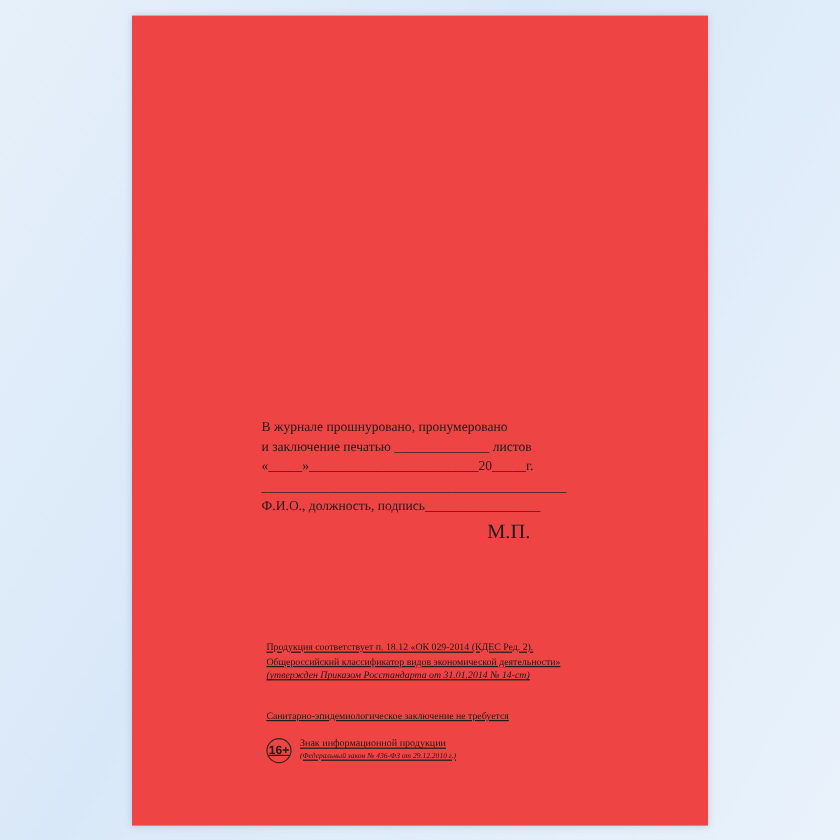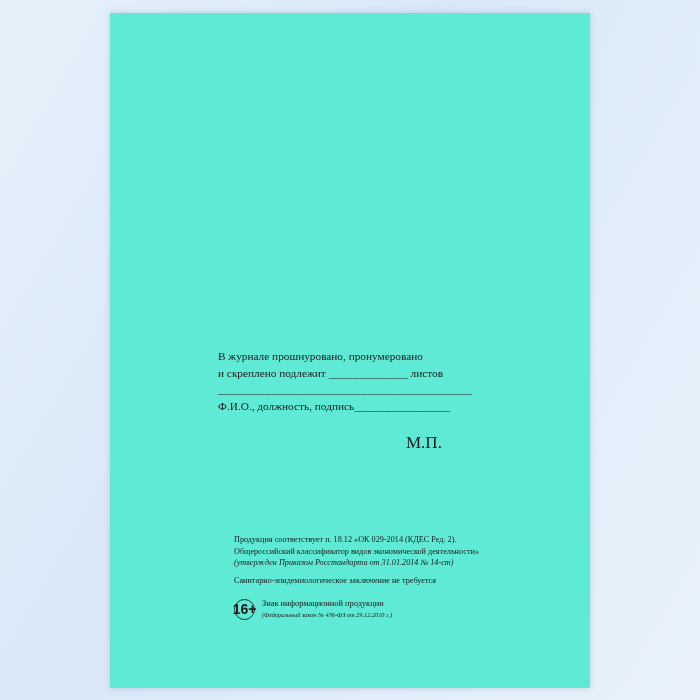--- a/index.html
+++ b/index.html
@@ -19,21 +19,21 @@
     width: 700px;
     height: 700px;
     background: linear-gradient(120deg, #e6f0fa 0%, #d9e8f8 40%, #e9f2fb 100%);
   }
   .page {
     position: absolute;
     left: 110px;
     top: 13px;
     width: 480px;
     height: 675px;
-    background: #5eead4;
+    background: #ef4444;
     box-shadow: 0 0 6px rgba(90,120,160,0.28);
   }
   .block-main {
     position: absolute;
     left: 108px;
     top: 335px;
     width: 320px;
     font-size: 11.3px;
     line-height: 1.47;
     color: #1b1b1b;
@@ -43,50 +43,51 @@
   }
   .mp {
     position: absolute;
     left: 296px;
     top: 420px;
     font-size: 17px;
     color: #1b1b1b;
   }
   .legal {
     position: absolute;
-    left: 124px;
+    left: 112px;
     top: 521px;
     width: 330px;
     color: #1b1b1b;
+    text-decoration: underline;
   }
   .legal .grp {
     font-size: 8.2px;
     line-height: 1.42;
   }
   .legal .grp.spaced {
-    margin-top: 6px;
+    margin-top: 22px;
   }
   .legal .ital {
     font-style: italic;
   }
   .mark-row {
     display: flex;
     align-items: center;
     margin-top: 12px;
   }
   .age-badge {
     width: 19px;
     height: 19px;
     border: 1.1px solid #2a2a2a;
     border-radius: 50%;
     display: flex;
     align-items: center;
     justify-content: center;
     font-family: "Liberation Sans", sans-serif;
-    font-size: 14px;
+    font-size: 10px;
     font-weight: bold;
     color: #1b1b1b;
     flex: 0 0 auto;
   }
   .mark-text {
     margin-left: 7px;
   }
   .mark-text .t1 {
     font-size: 8.4px;
     line-height: 1.2;
@@ -100,21 +101,22 @@
 </style>
 </head>
 <body>
 
 <div class="backdrop"></div>
 
 <div class="page">
 
   <div class="block-main">
     <div class="line">В журнале прошнуровано, пронумеровано</div>
-    <div class="line">и скреплено подлежит ______________ листов</div>
+    <div class="line">и заключение печатью ______________ листов</div>
+    <div class="line">«_____»_________________________20_____г.</div>
     <div class="line">_____________________________________________</div>
     <div class="line">Ф.И.О., должность, подпись_________________</div>
   </div>
 
   <div class="mp">М.П.</div>
 
   <div class="legal">
     <div class="grp">
       <div>Продукция соответствует п. 18.12 «ОК 029-2014 (КДЕС Ред. 2).</div>
       <div>Общероссийский классификатор видов экономической деятельности»</div>

